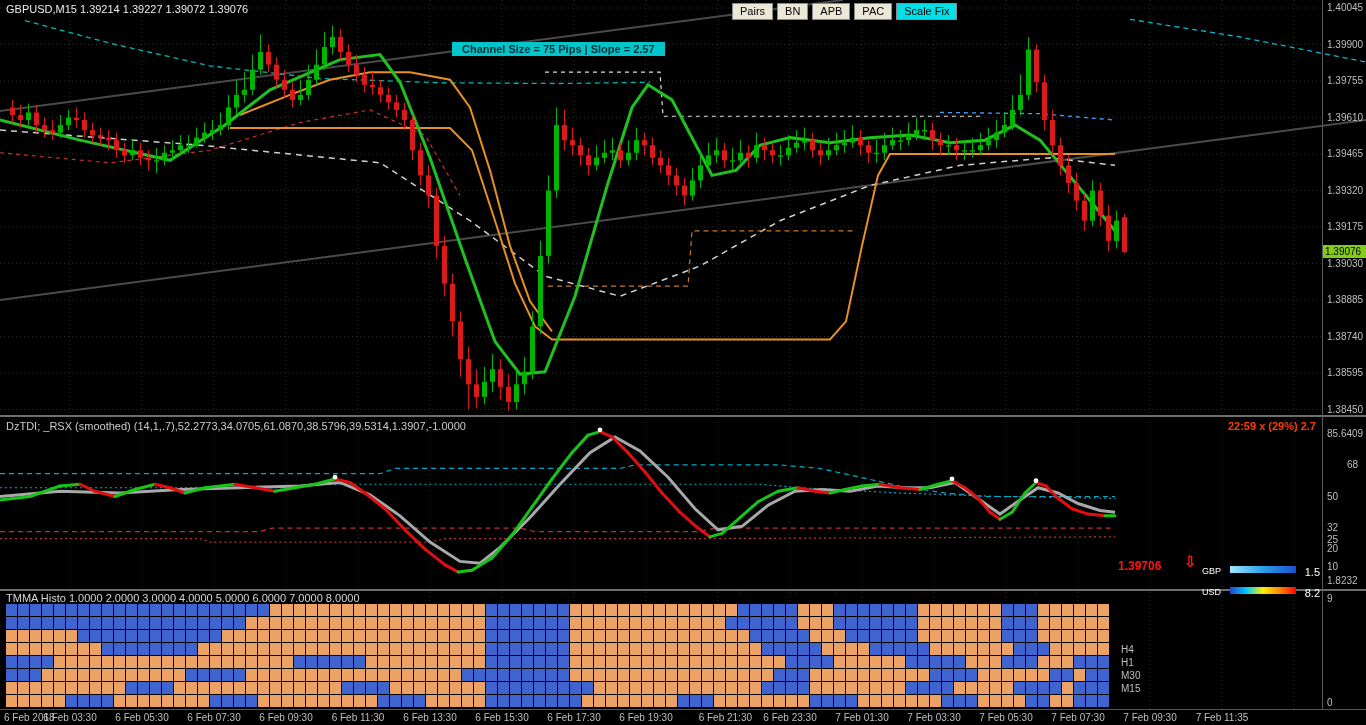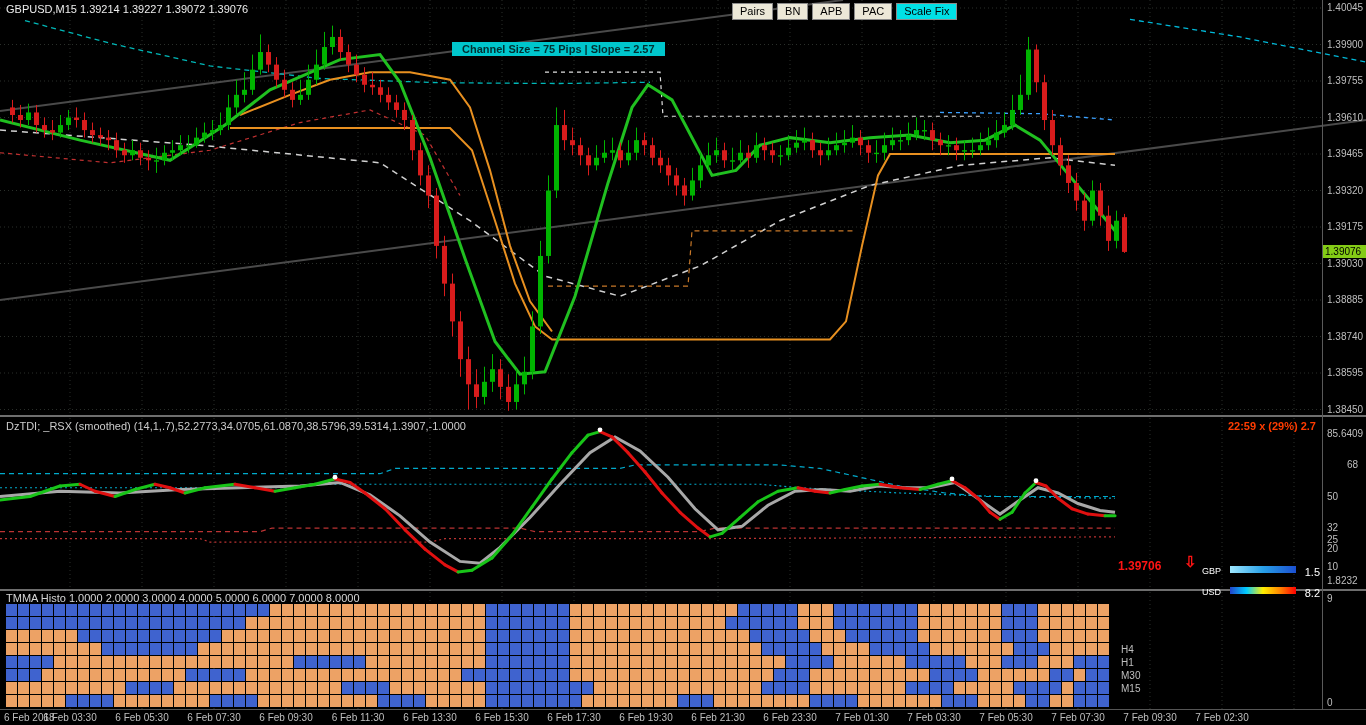--- a/index.html
+++ b/index.html
@@ -1283,21 +1283,21 @@
     <div class="time-label" style="left: 4px;">6 Feb 2018</div>
     <div class="time-label" style="left: 36px; width: 68px; text-align: center;">6 Feb 03:30</div>
     <div class="time-label" style="left: 108px; width: 68px; text-align: center;">6 Feb 05:30</div>
     <div class="time-label" style="left: 180px; width: 68px; text-align: center;">6 Feb 07:30</div>
     <div class="time-label" style="left: 252px; width: 68px; text-align: center;">6 Feb 09:30</div>
     <div class="time-label" style="left: 324px; width: 68px; text-align: center;">6 Feb 11:30</div>
     <div class="time-label" style="left: 396px; width: 68px; text-align: center;">6 Feb 13:30</div>
     <div class="time-label" style="left: 468px; width: 68px; text-align: center;">6 Feb 15:30</div>
     <div class="time-label" style="left: 540px; width: 68px; text-align: center;">6 Feb 17:30</div>
     <div class="time-label" style="left: 612px; width: 68px; text-align: center;">6 Feb 19:30</div>
-    <div class="time-label" style="left: 684px; width: 68px; text-align: center;">6 Feb 21:30</div>
+    <div class="time-label" style="left: 684px; width: 68px; text-align: right;">6 Feb 21:30</div>
     <div class="time-label" style="left: 756px; width: 68px; text-align: center;">6 Feb 23:30</div>
     <div class="time-label" style="left: 828px; width: 68px; text-align: center;">7 Feb 01:30</div>
     <div class="time-label" style="left: 900px; width: 68px; text-align: center;">7 Feb 03:30</div>
     <div class="time-label" style="left: 972px; width: 68px; text-align: center;">7 Feb 05:30</div>
     <div class="time-label" style="left: 1044px; width: 68px; text-align: center;">7 Feb 07:30</div>
     <div class="time-label" style="left: 1116px; width: 68px; text-align: center;">7 Feb 09:30</div>
-    <div class="time-label" style="left: 1188px; width: 68px; text-align: center;">7 Feb 02:30</div>
+    <div class="time-label" style="left: 1188px; width: 68px; text-align: center;">7 Feb 11:35</div>
   </div>
 
 </body></html>

